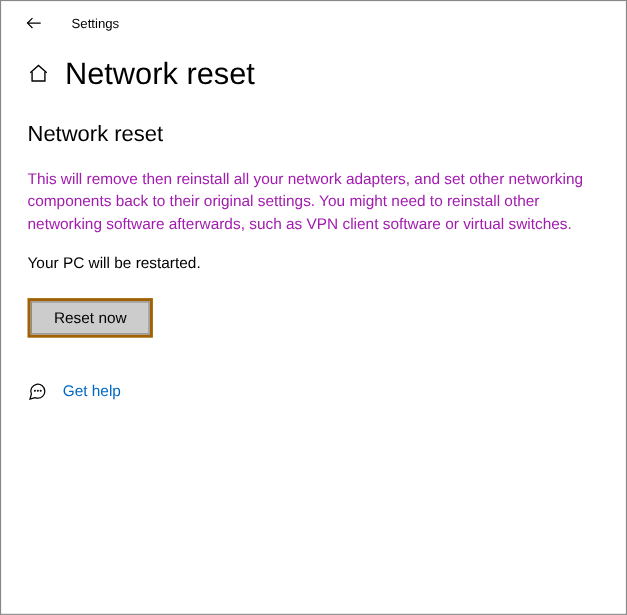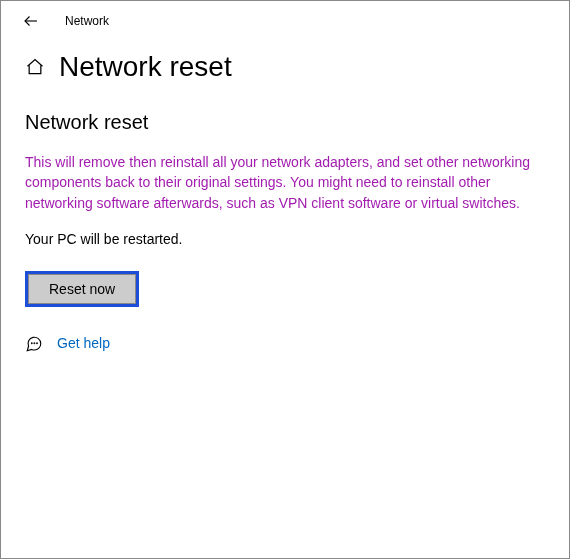--- a/index.html
+++ b/index.html
@@ -60,24 +60,24 @@
       line-height: 1.45;
       color: #a21caf;
       max-width: 510px;
       margin-bottom: 18px;
     }
     .restart-note {
       font-size: 14px;
       margin-bottom: 24px;
     }
     .reset-btn-wrap {
-      border: 3px solid #1d4ed8;
+      border: 3px solid #a16207;
       display: inline-block;
       padding: 0;
-      margin-bottom: 20px;
+      margin-bottom: 32px;
     }
     .reset-btn {
       background: #ccc;
       border: 1px solid #888;
       padding: 6px 20px;
       font-size: 14px;
       font-family: inherit;
       cursor: pointer;
       display: inline-block;
       min-width: 88px;
@@ -103,21 +103,21 @@
 </head>
 <body>
 
 <div class="topbar">
   <div class="back-arrow">
     <svg width="18" height="18" viewBox="0 0 24 24" fill="none" stroke="#000" stroke-width="1.5">
       <line x1="20" y1="12" x2="4" y2="12"></line>
       <polyline points="10 6 4 12 10 18"></polyline>
     </svg>
   </div>
-  <div class="app-title">Network</div>
+  <div class="app-title">Settings</div>
 </div>
 
 <div class="header-row">
   <div class="home-icon">
     <svg width="20" height="20" viewBox="0 0 24 24" fill="none" stroke="#000" stroke-width="1.5">
       <path d="M3 11 L12 3 L21 11"></path>
       <path d="M5 10 V20 H19 V10"></path>
     </svg>
   </div>
   <div class="page-title">Network reset</div>

